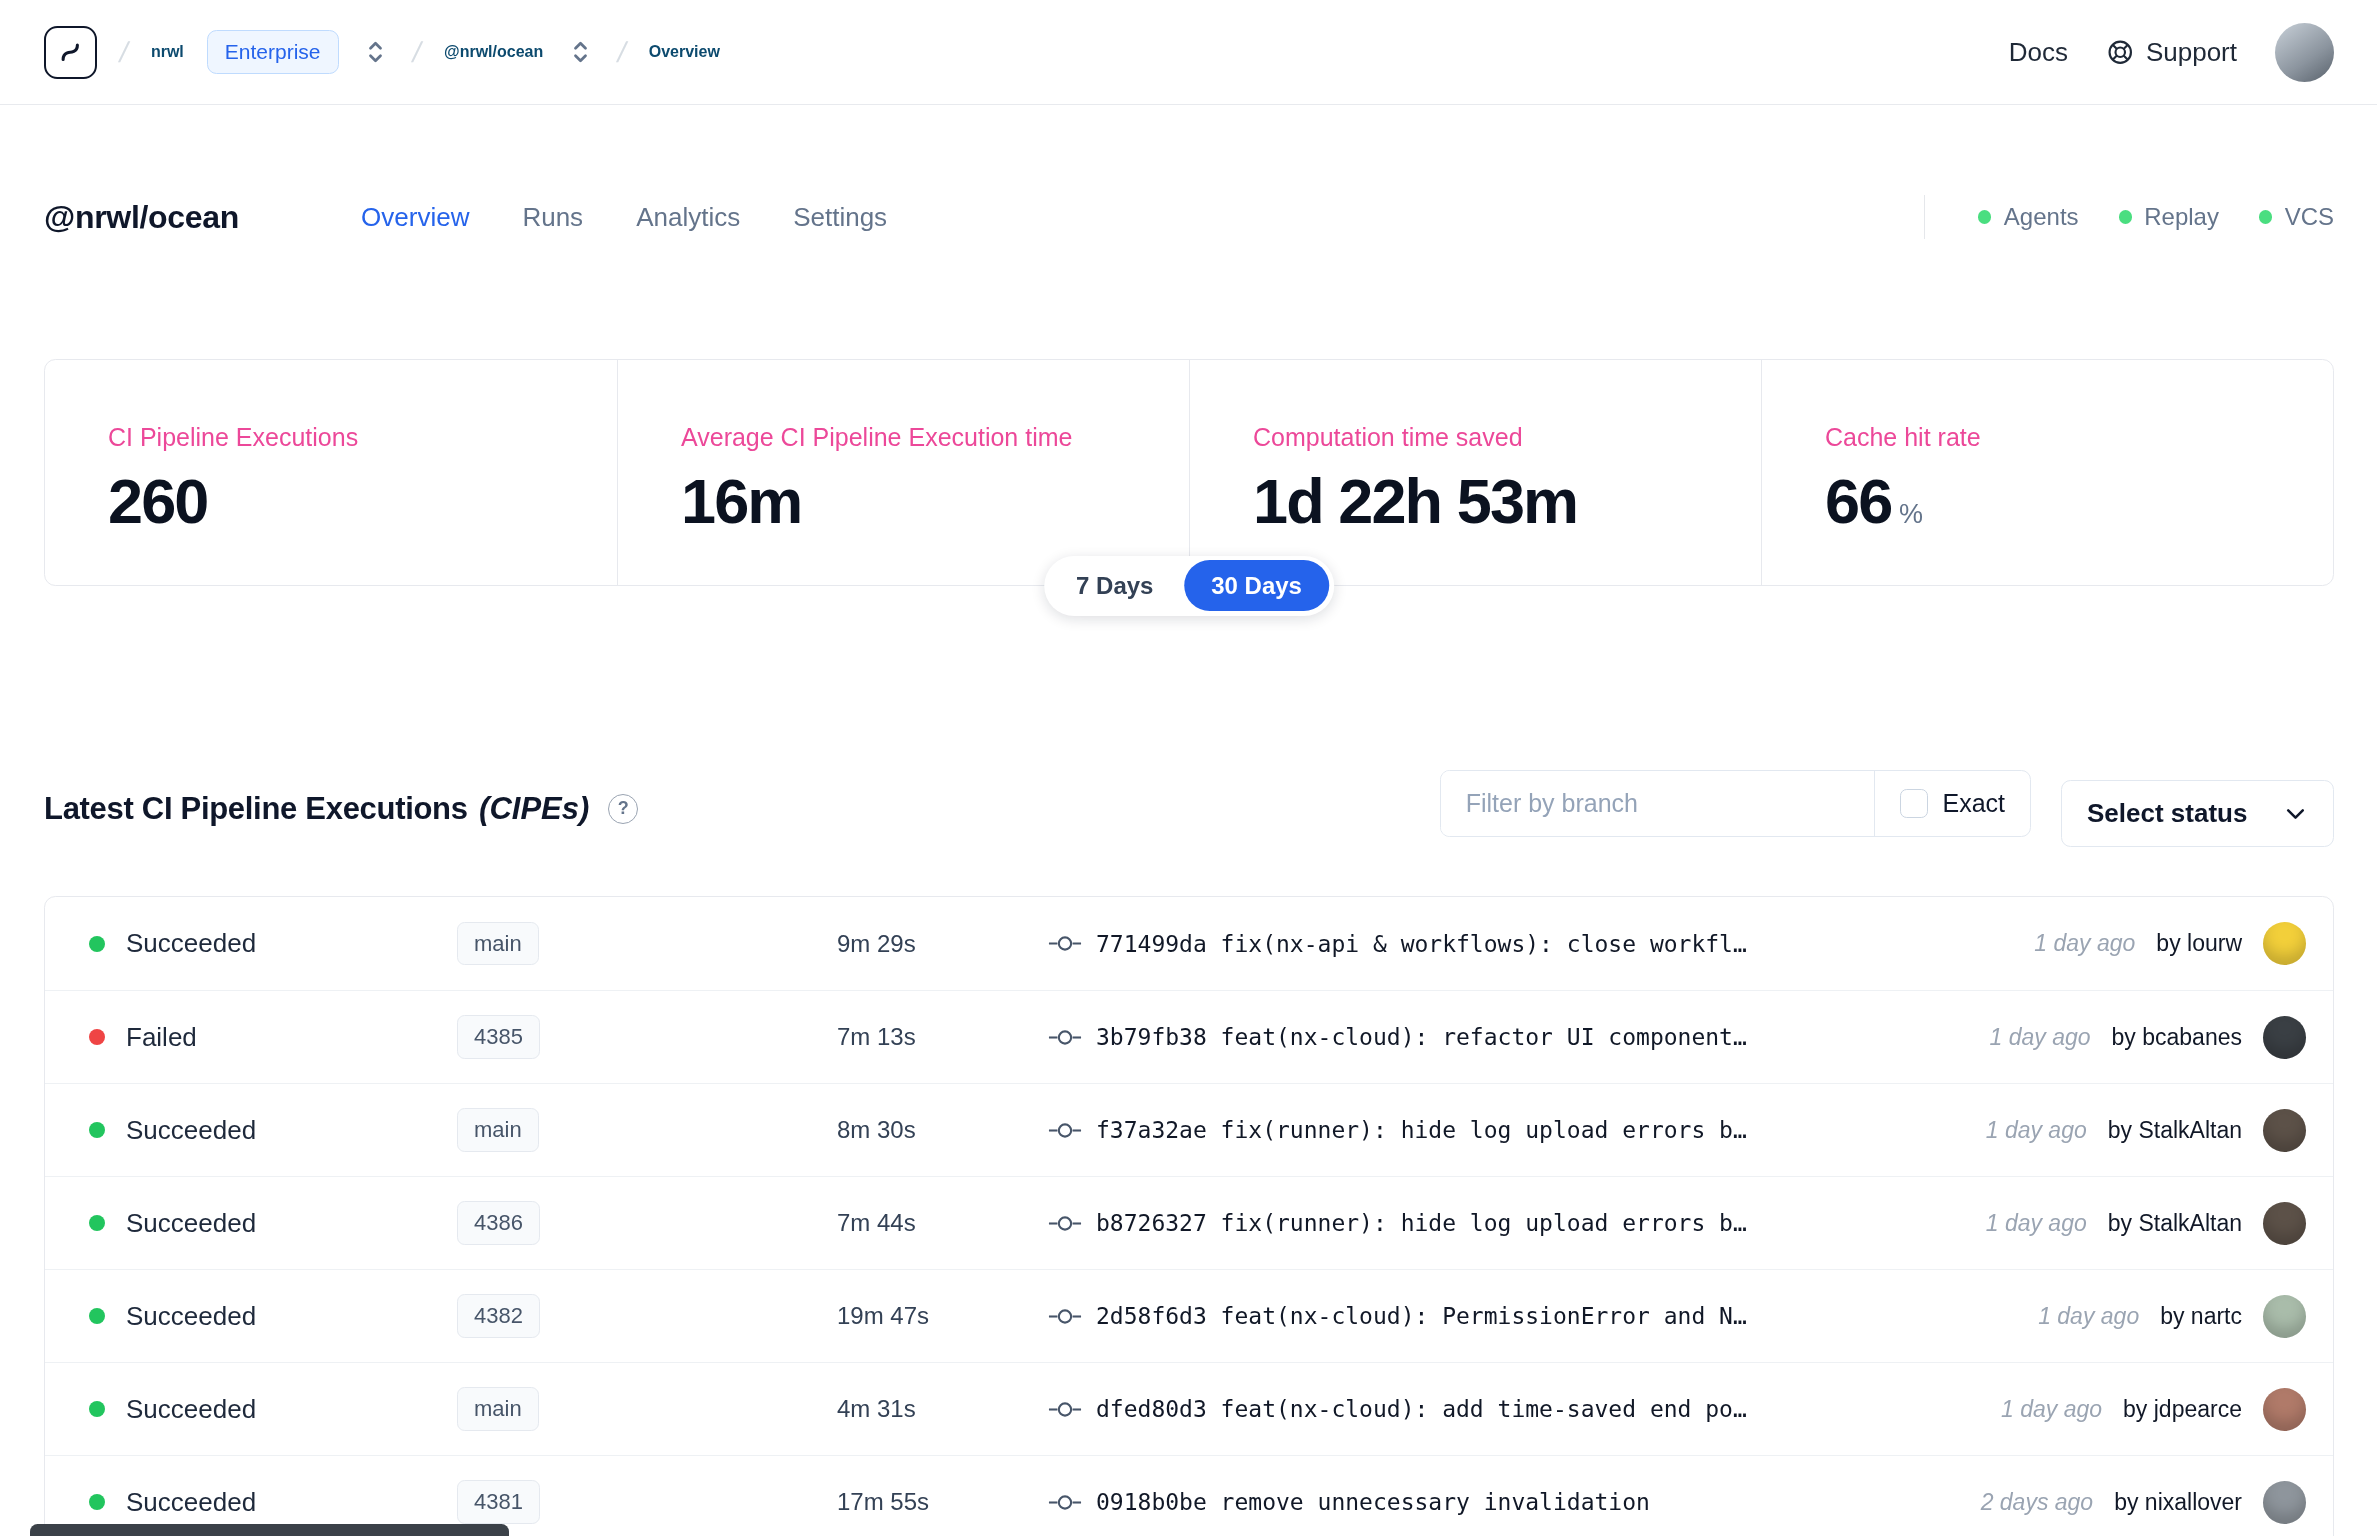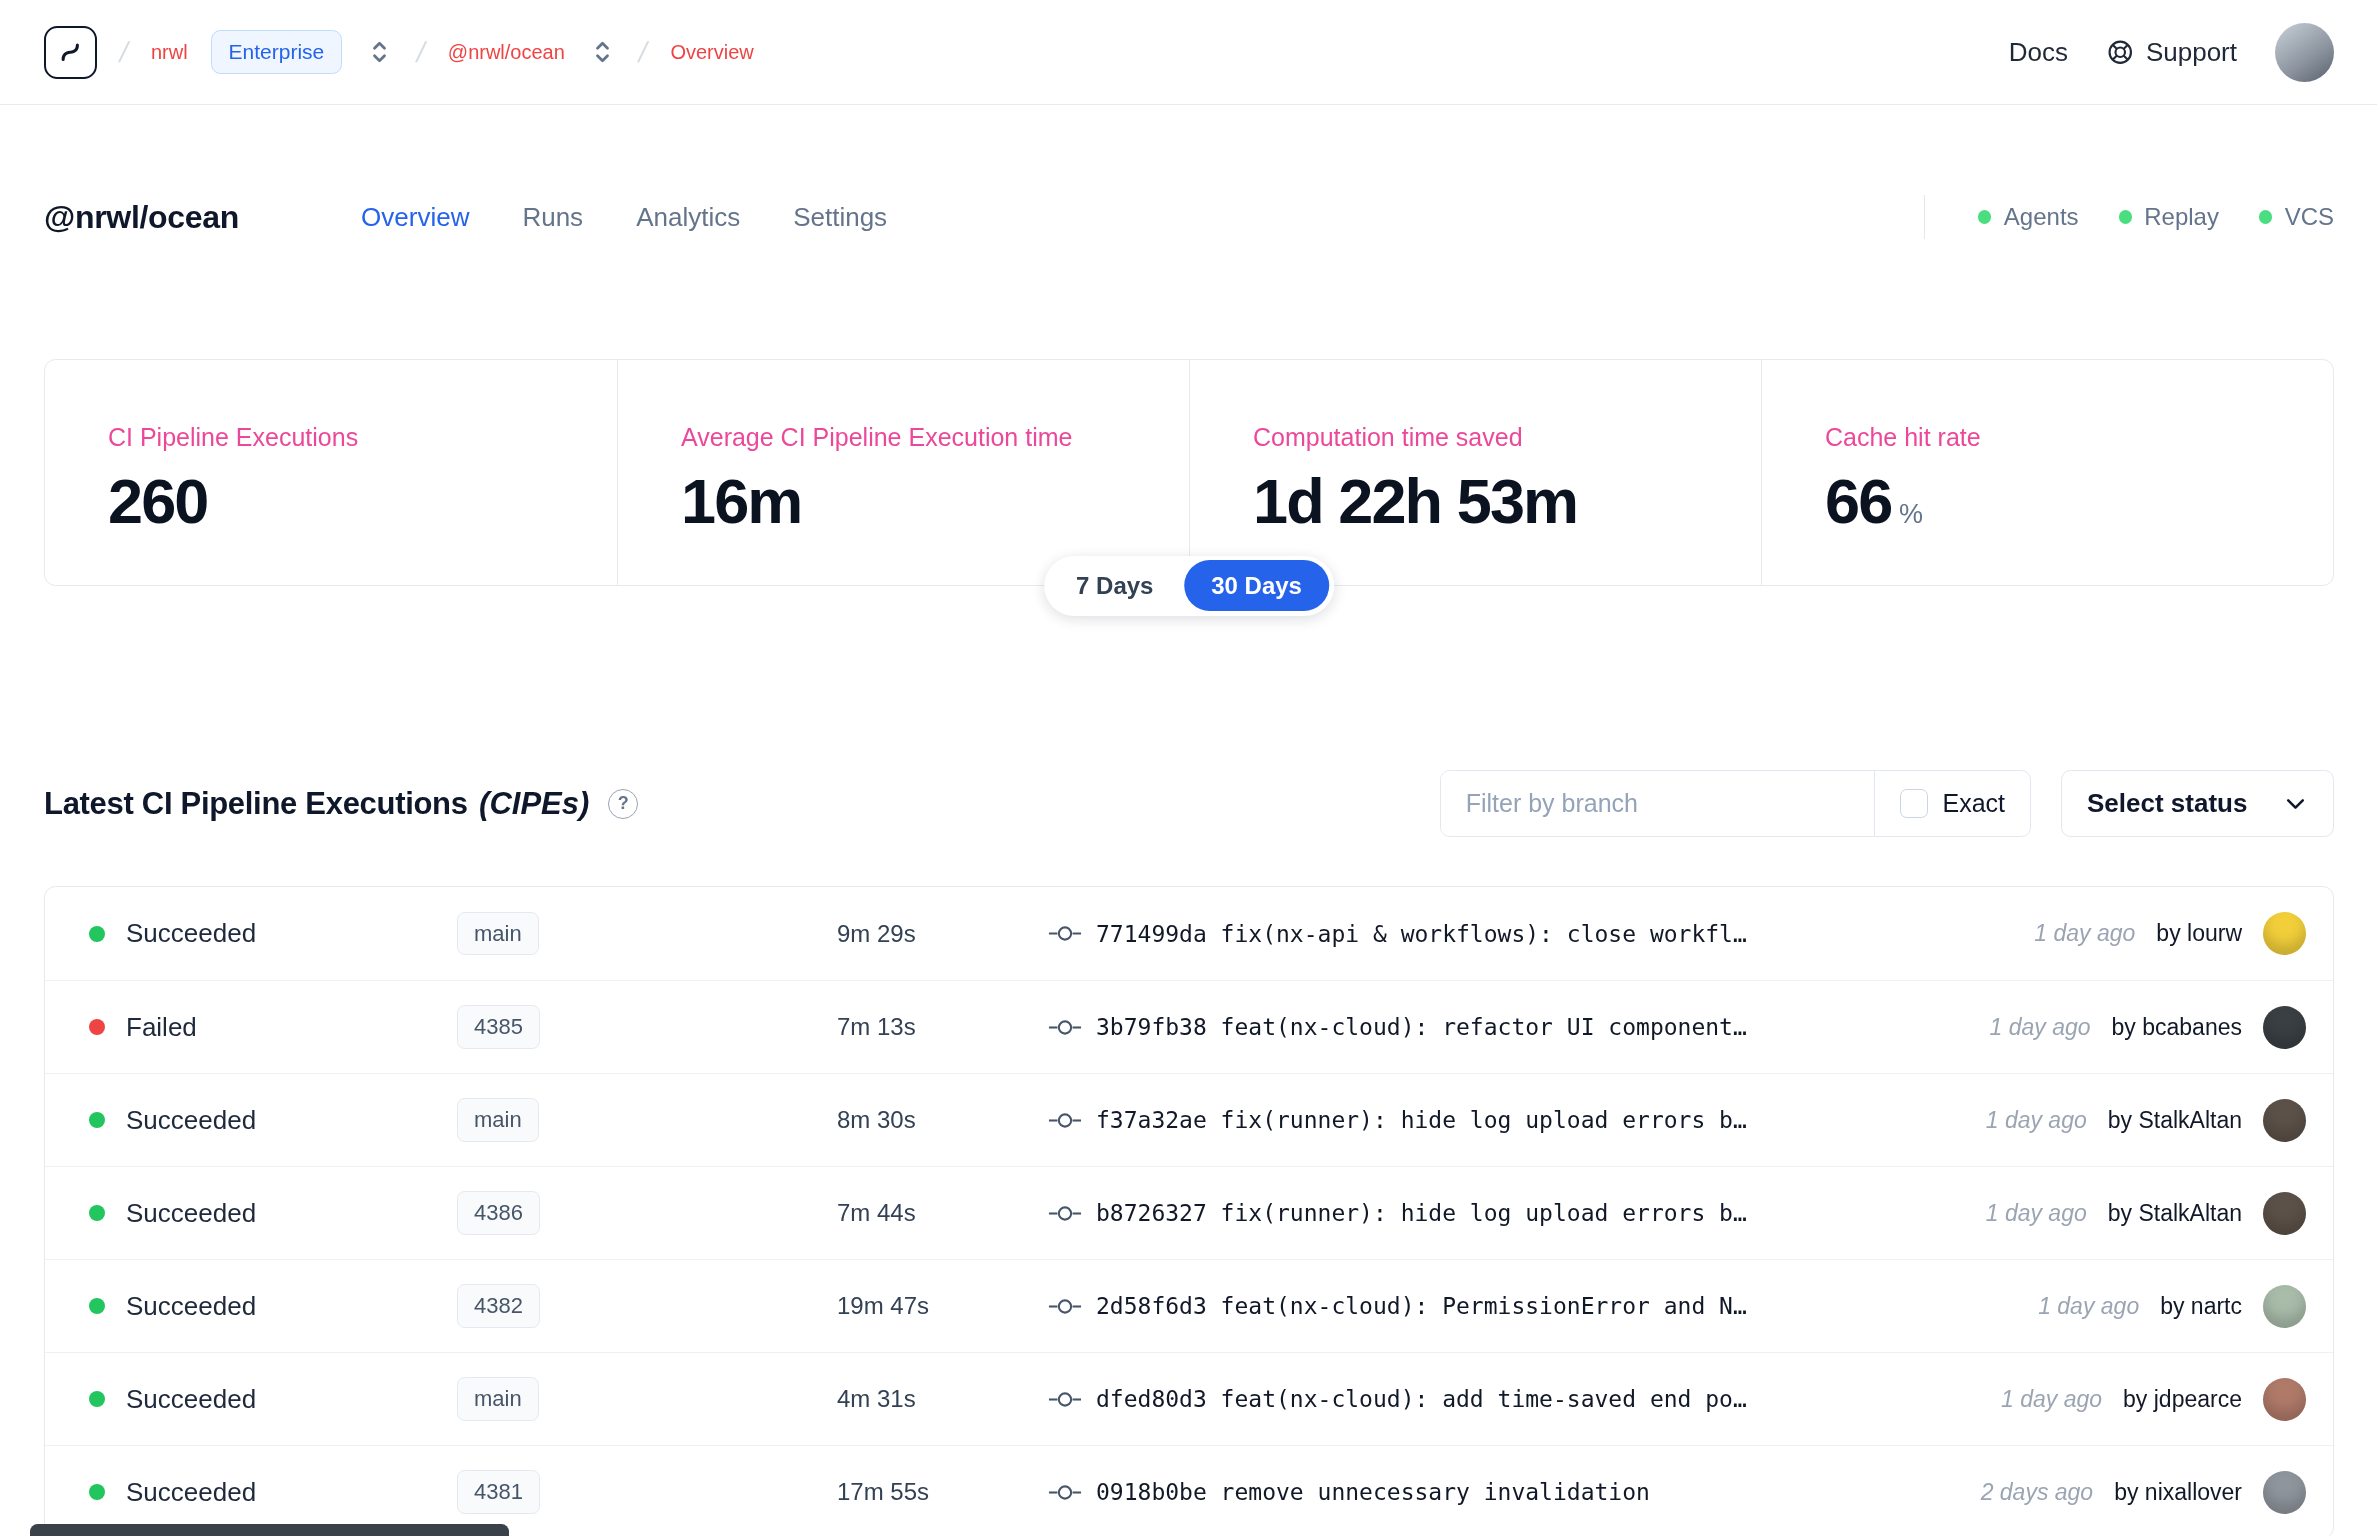--- a/index.html
+++ b/index.html
@@ -6,21 +6,21 @@
   html,body { width:2378px; height:1537px; overflow:hidden; background:#ffffff;
     font-family:"Liberation Sans", sans-serif; color:#0f172a; }
 
   
   .topbar { height:105px; border-bottom:1px solid #e8eaee; display:flex; align-items:center;
     padding:0 44px; background:#fff; }
   .crumbs { display:flex; align-items:center; gap:23px; }
   .logo-box { width:53px; height:53px; border:2.9px solid #0f172a; border-radius:13.3px;
     display:flex; align-items:center; justify-content:center; }
   .slash { font-size:28.5px; color:#d7dde3; font-weight:400; transform:skewX(-12deg); }
-  .crumb-text { font-size:20px; font-weight:400; color:#ef4444; }
+  .crumb-text { font-size:16px; font-weight:700; color:#0c4a6e; }
   .badge-enterprise { font-size:21px; font-weight:500; color:#2563eb; background:#eff6ff;
     border:1px solid #bfdbfe; border-radius:9.5px; padding:8.6px 17px; }
   .selector-btn { background:none; border:none; cursor:pointer; display:flex; align-items:center; padding:3.8px; }
   .topbar-right { margin-left:auto; display:flex; align-items:center; gap:38px; }
   .top-link { font-size:26px; color:#1f2937; text-decoration:none; display:flex; align-items:center; gap:11.4px; }
   .avatar-top { width:59px; height:59px; border-radius:50%;
     background:linear-gradient(145deg,#c9d1d9 0%,#8b949e 60%,#57606a 100%); }
 
   
   .page-header { padding:90px 44px 0; display:flex; align-items:center; }
@@ -62,21 +62,21 @@
     overflow:hidden; height:67px; background:#fff; }
   .filter-input { border:none; outline:none; width:392px; padding:0 25px; font-size:25px;
     font-family:"Liberation Sans", sans-serif; color:#0f172a; }
   .filter-input::placeholder { color:#94a3b8; }
   .exact-seg { display:flex; align-items:center; gap:14.3px; padding:0 25px; border-left:1px solid #e2e8f0;margin-left:41px; }
   .checkbox { width:28.5px; height:28.5px; border:1.9px solid #cbd5e1; border-radius:6.7px; background:#fff; }
   .exact-label { font-size:25px; color:#0f172a; }
   .select-status { display:flex; align-items:center; justify-content:space-between; gap:23px;
     width:273px; height:67px; padding:0 25px; font-size:26px; font-weight:600; color:#0f172a;
     background:#fff; border:1px solid #e2e8f0; border-radius:9.5px; cursor:pointer;
-    font-family:"Liberation Sans", sans-serif; }
+    font-family:"Liberation Sans", sans-serif;margin-top:10px; }
 
   
   .cipe-table { margin-top:49px; border:1px solid #e7e9ee; border-radius:11.4px; overflow:hidden; background:#fff; }
   .cipe-row { height:93px; display:flex; align-items:center; padding:0 27px 0 44px; }
   .cipe-row + .cipe-row { border-top:1px solid #eef1f4; }
   .col-status { width:368px; display:flex; align-items:center; gap:21px; }
   .status-dot { width:16px; height:16px; border-radius:50%; flex:none; }
   .status-label { font-size:26px; font-weight:500; color:#1e293b; }
   .col-branch { width:380px; }
   .branch-badge { display:inline-block; font-size:22px; color:#475569; background:#f8fafc;

